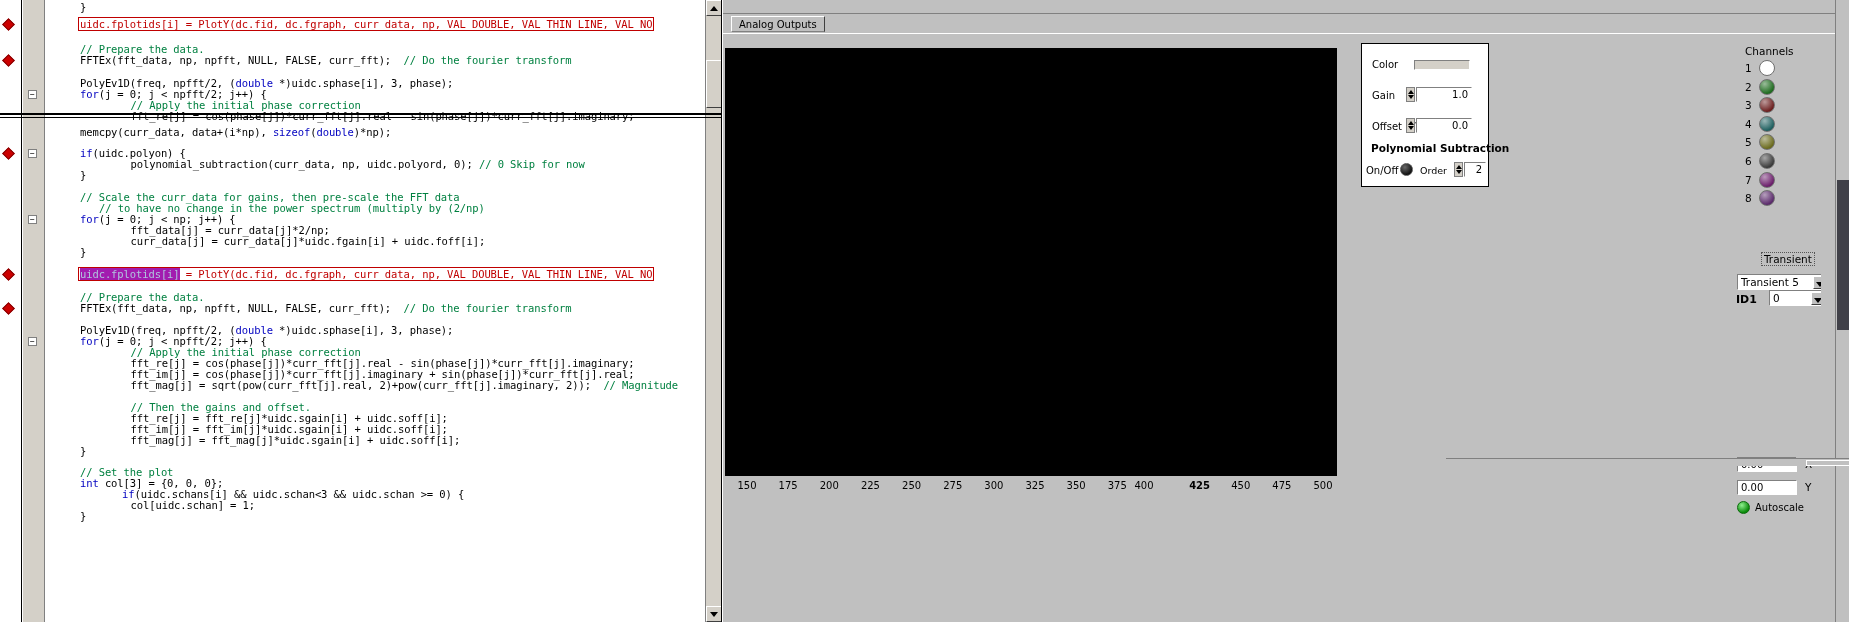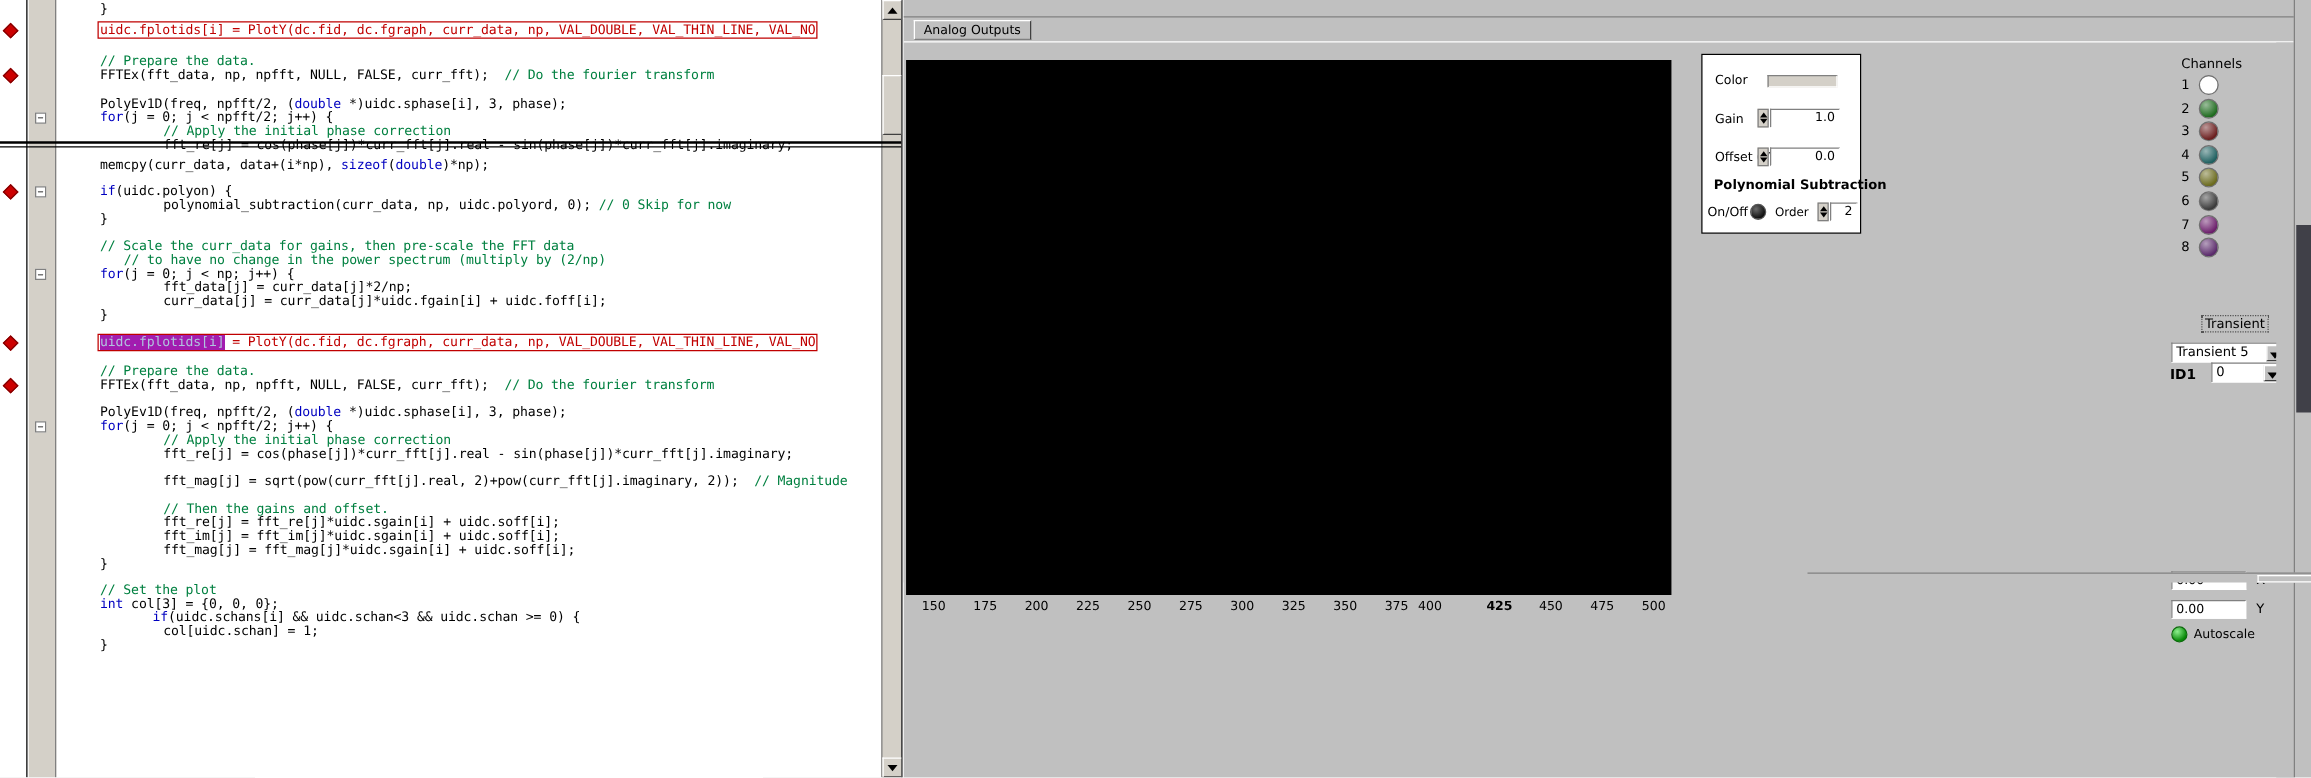--- a/index.html
+++ b/index.html
@@ -354,20 +354,21 @@
         <div class="code-line" style="top: 225px; left: 84.56px;"><span>fft_data[j] = curr_data[j]*2/np;</span></div>
         <div class="code-line" style="top: 236px; left: 84.56px;"><span>curr_data[j] = curr_data[j]*uidc.fgain[i] + uidc.foff[i];</span></div>
         <div class="code-line" style="top: 247px; left: 34px;"><span>}</span></div>
         <div class="code-line" style="top: 269px; left: 34px;"><span class="err"><span class="sel">uidc.fplotids[i]</span> = PlotY(dc.fid, dc.fgraph, curr_data, np, VAL_DOUBLE, VAL_THIN_LINE, VAL_NO</span></div>
         <div class="code-line" style="top: 292px; left: 34px;"><span class="cm">// Prepare the data.</span></div>
         <div class="code-line" style="top: 303px; left: 34px;"><span>FFTEx(fft_data, np, npfft, NULL, FALSE, curr_fft);  </span><span class="cm">// Do the fourier transform</span></div>
         <div class="code-line" style="top: 325px; left: 34px;"><span>PolyEv1D(freq, npfft/2, (</span><span class="kw">double</span><span> *)uidc.sphase[i], 3, phase);</span></div>
         <div class="code-line" style="top: 336px; left: 34px;"><span class="kw">for</span><span>(j = 0; j &lt; npfft/2; j++) {</span></div>
         <div class="code-line" style="top: 347px; left: 84.56px;"><span class="cm">// Apply the initial phase correction</span></div>
         <div class="code-line" style="top: 358px; left: 84.56px;"><span>fft_re[j] = cos(phase[j])*curr_fft[j].real - sin(phase[j])*curr_fft[j].imaginary;</span></div>
+        <div class="code-line" style="top: 369px; left: 84.56px;"><span>fft_im[j] = cos(phase[j])*curr_fft[j].imaginary + sin(phase[j])*curr_fft[j].real;</span></div>
         <div class="code-line" style="top: 380px; left: 84.56px;"><span>fft_mag[j] = sqrt(pow(curr_fft[j].real, 2)+pow(curr_fft[j].imaginary, 2));  </span><span class="cm">// Magnitude</span></div>
         <div class="code-line" style="top: 402px; left: 84.56px;"><span class="cm">// Then the gains and offset.</span></div>
         <div class="code-line" style="top: 413px; left: 84.56px;"><span>fft_re[j] = fft_re[j]*uidc.sgain[i] + uidc.soff[i];</span></div>
         <div class="code-line" style="top: 424px; left: 84.56px;"><span>fft_im[j] = fft_im[j]*uidc.sgain[i] + uidc.soff[i];</span></div>
         <div class="code-line" style="top: 435px; left: 84.56px;"><span>fft_mag[j] = fft_mag[j]*uidc.sgain[i] + uidc.soff[i];</span></div>
         <div class="code-line" style="top: 446px; left: 34px;"><span>}</span></div>
         <div class="code-line" style="top: 467px; left: 34px;"><span class="cm">// Set the plot</span></div>
         <div class="code-line" style="top: 478px; left: 34px;"><span class="kw">int</span><span> col[3] = {0, 0, 0};</span></div>
         <div class="code-line" style="top: 489px; left: 34px; margin-left: 42px;"><span class="kw">if</span><span>(uidc.schans[i] &amp;&amp; uidc.schan&lt;3 &amp;&amp; uidc.schan &gt;= 0) {</span></div>
         <div class="code-line" style="top: 500px; left: 84.56px;"><span>col[uidc.schan] = 1;</span></div>

